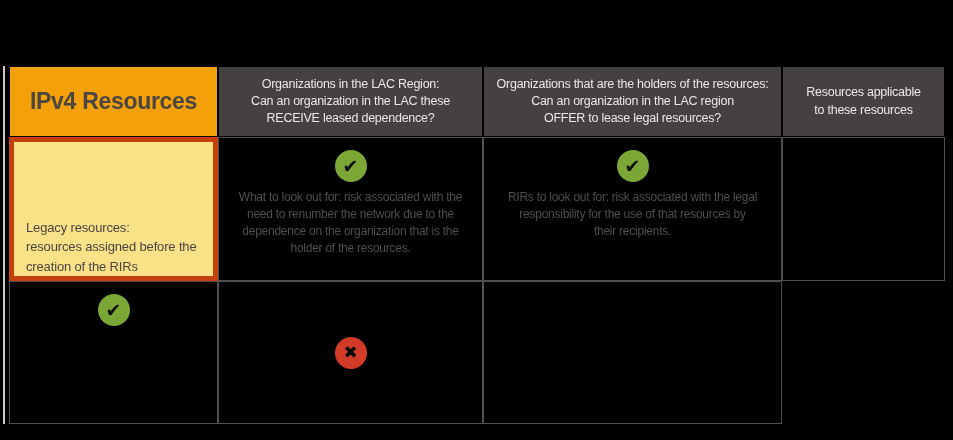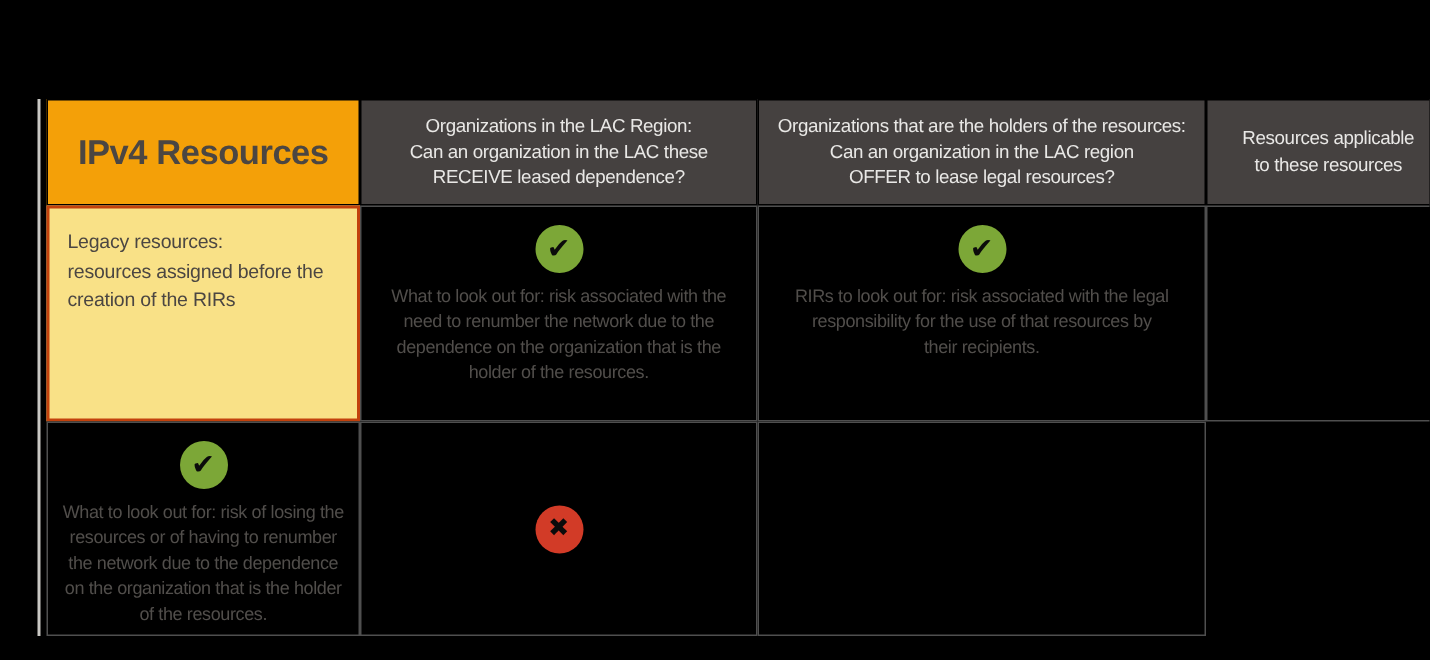--- a/index.html
+++ b/index.html
@@ -9,21 +9,20 @@
     height: 440px;
     background: #000000;
     overflow: hidden;
     font-family: "Liberation Sans", sans-serif;
   }
   .canvas {
     position: relative;
     width: 871px;
     height: 440px;
     background: var(--background, #000);
-    margin-left: 22px;
   }
   .accent-line {
     position: absolute;
     left: 3px;
     top: 66px;
     width: 2px;
     height: 358px;
     background: var(--accent_line, #c9c8c4);
   }
   .table {
@@ -54,28 +53,28 @@
     align-items: center;
     justify-content: center;
     color: var(--header_text, #E9E8E6);
     font-size: 12.5px;
     line-height: 1.38;
     letter-spacing: -0.25px;
     padding: 0 4px;
   }
   .label-cell {
     background: var(--yellow, #F9E187);
-    border: 2px solid #c2410c;
+    border: 5px solid #c2410c;
     display: flex;
-    align-items: flex-start;
+    align-items: flex-end;
     color: var(--dark_text, #4B4642);
     font-size: 13px;
     line-height: 1.5;
     letter-spacing: -0.15px;
-    padding: 12px 12px;
+    padding: 0 12px;
   }
   .body-cell {
     background: #000;
     border: 1px solid var(--grid_line, #4f4f4f);
     display: flex;
     flex-direction: column;
     align-items: center;
     padding: 12px 8px 6px 8px;
     gap: 7px;
   }
@@ -150,21 +149,20 @@
     <div class="cell body-cell">
       <div class="icon icon--check">✔</div>
       <div class="txt"><span>RIRs to look out for: risk associated with the </span><span class="b">legal responsibility for the use</span><span> of that resources by their recipients.</span></div>
     </div>
     <div class="cell body-cell">
       
     </div>
 
     <div class="cell body-cell">
       <div class="icon icon--check">✔</div>
-      <div class="txt"><span>What to look out for: risk of losing the resources or of having to renumber the network due to the </span><span class="b">dependence on the organization that is the holder</span><span> of the resources.</span></div>
     </div>
     <div class="cell body-cell center">
       <div class="icon icon--cross">✖</div>
     </div>
     <div class="cell body-cell">
       
     </div>
   </div>
 </div>
 

